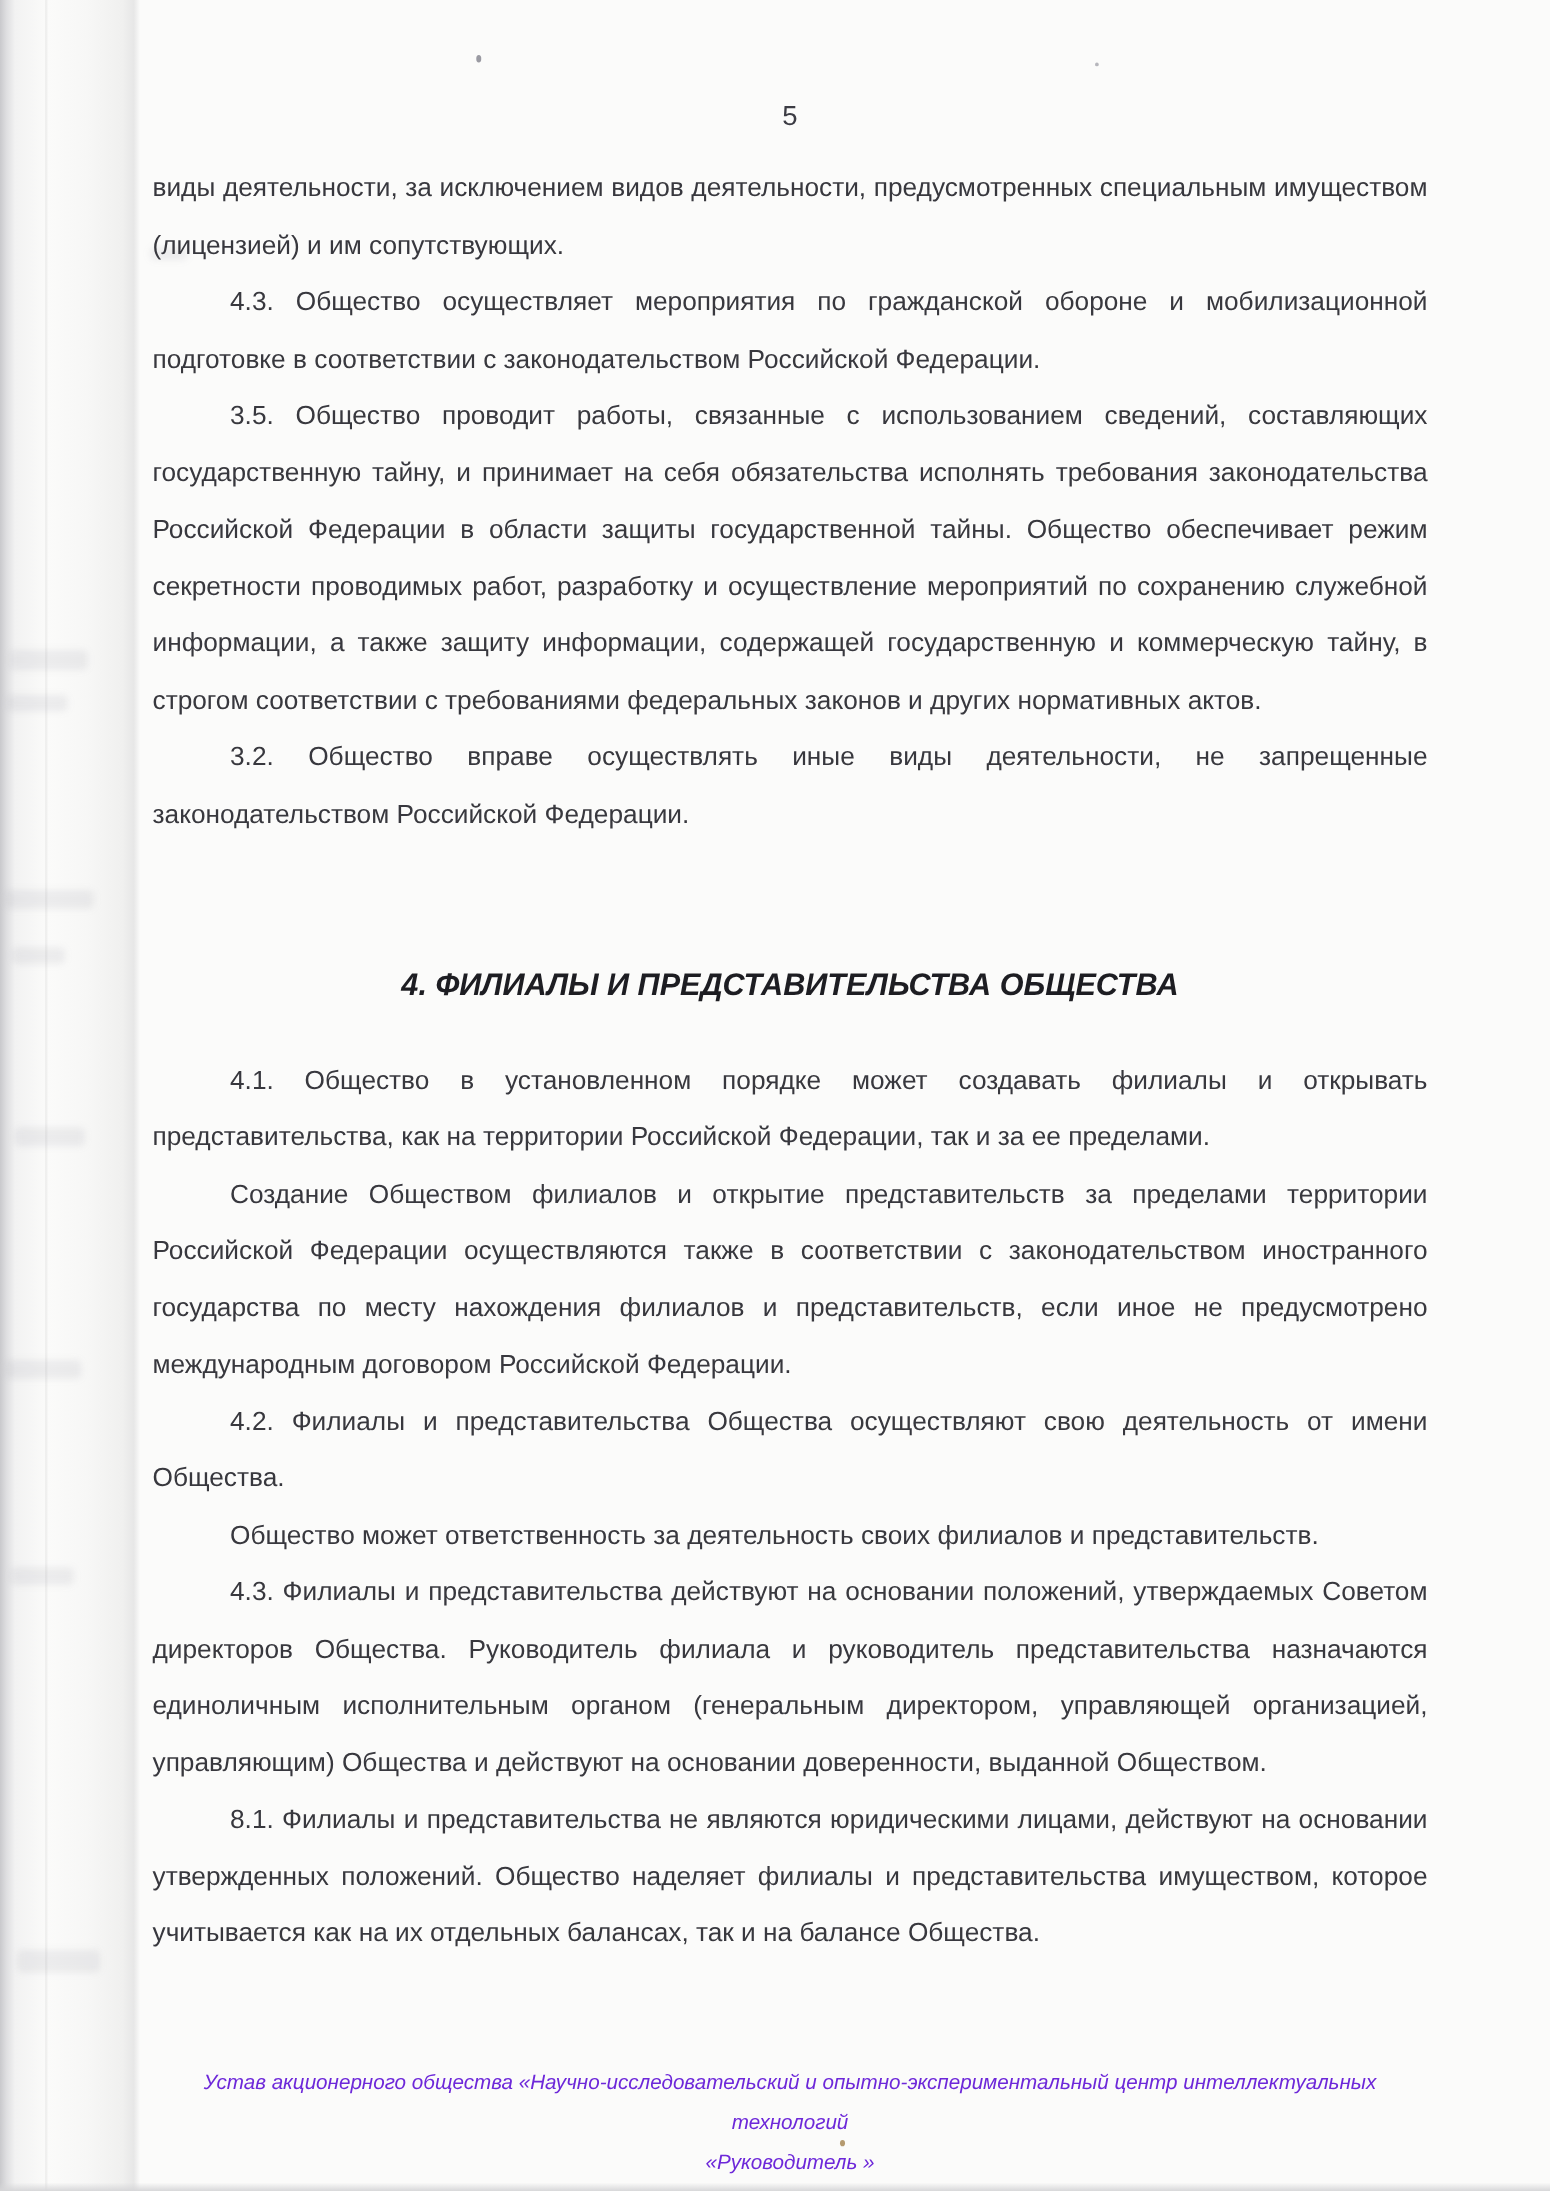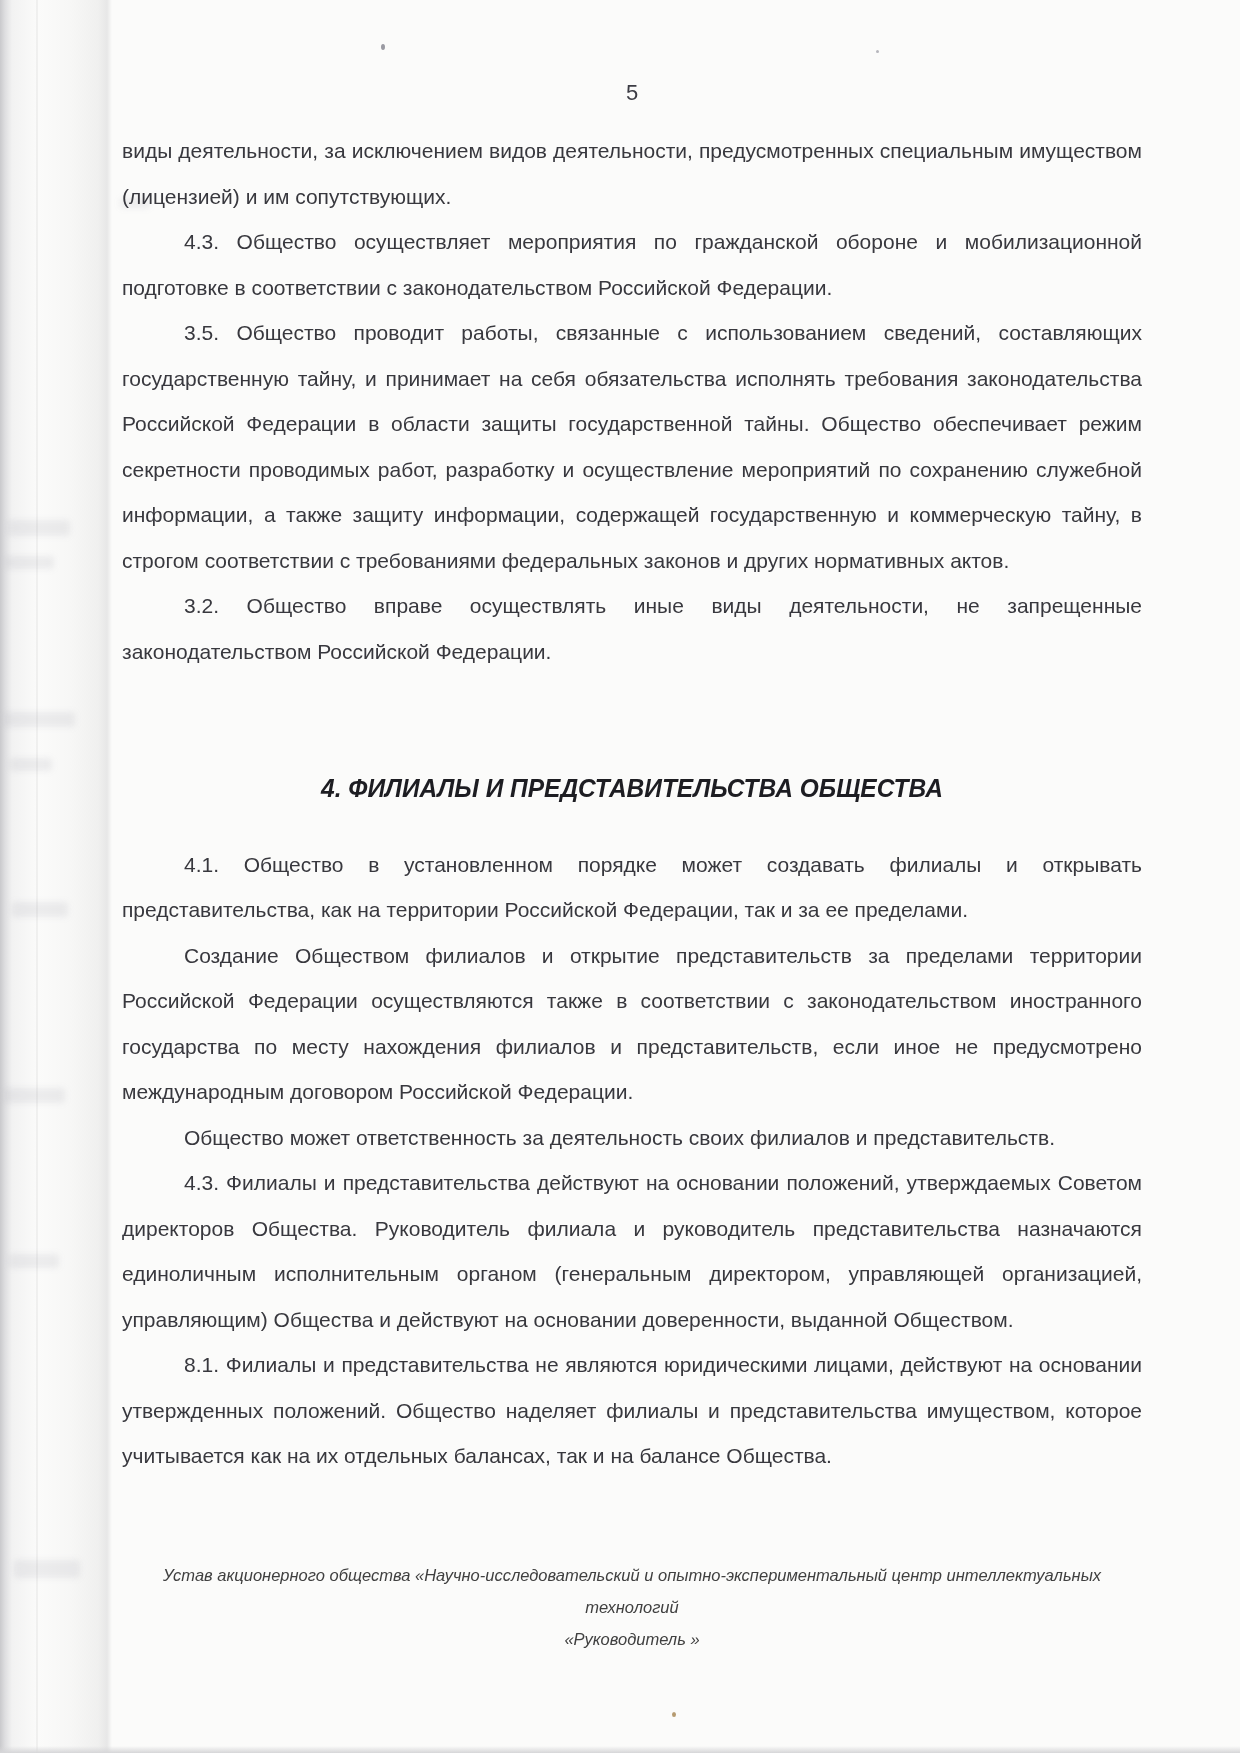--- a/index.html
+++ b/index.html
@@ -56,21 +56,21 @@
     font-style:italic;
     color:#1d1d22;
     transform:scaleX(0.98);
   }
   .footer{
     margin-top:80px;
     text-align:center;
     font-style:italic;
     font-size:16.5px;
     line-height:32px;
-    color:#404040;
+    color:#6d28d9;
   }
   
   .ghost{
     position:absolute;
     background:rgba(110,110,125,0.10);
     border-radius:4px;
     filter:blur(3px);
   }
   .speck{position:absolute;border-radius:50%;}
 </style>
@@ -103,20 +103,21 @@
     <div class="text-block">
       <p class="para noindent">виды деятельности, за исключением видов деятельности, предусмотренных специальным имуществом (лицензией) и им сопутствующих.</p>
       <p class="para">4.3. Общество осуществляет мероприятия по гражданской обороне и мобилизационной подготовке в соответствии с законодательством Российской Федерации.</p>
       <p class="para">3.5. Общество проводит работы, связанные с использованием сведений, составляющих государственную тайну, и принимает на себя обязательства исполнять требования законодательства Российской Федерации в области защиты государственной тайны. Общество обеспечивает режим секретности проводимых работ, разработку и осуществление мероприятий по сохранению служебной информации, а также защиту информации, содержащей государственную и коммерческую тайну, в строгом соответствии с требованиями федеральных законов и других нормативных актов.</p>
       <p class="para">3.2. Общество вправе осуществлять иные виды деятельности, не запрещенные законодательством Российской Федерации.</p>
 
       <h2 class="heading">4. ФИЛИАЛЫ И ПРЕДСТАВИТЕЛЬСТВА ОБЩЕСТВА</h2>
 
       <p class="para">4.1. Общество в установленном порядке может создавать филиалы и открывать представительства, как на территории Российской Федерации, так и за ее пределами.</p>
       <p class="para">Создание Обществом филиалов и открытие представительств за пределами территории Российской Федерации осуществляются также в соответствии с законодательством иностранного государства по месту нахождения филиалов и представительств, если иное не предусмотрено международным договором Российской Федерации.</p>
+      <p class="para">4.2. Филиалы и представительства Общества осуществляют свою деятельность от имени Общества.</p>
       <p class="para">Общество может ответственность за деятельность своих филиалов и представительств.</p>
       <p class="para">4.3. Филиалы и представительства действуют на основании положений, утверждаемых Советом директоров Общества. Руководитель филиала и руководитель представительства назначаются единоличным исполнительным органом (генеральным директором, управляющей организацией, управляющим) Общества и действуют на основании доверенности, выданной Обществом.</p>
       <p class="para">8.1. Филиалы и представительства не являются юридическими лицами, действуют на основании утвержденных положений. Общество наделяет филиалы и представительства имуществом, которое учитывается как на их отдельных балансах, так и на балансе Общества.</p>
     </div>
 
     <div class="footer">
       <div>Устав акционерного общества «Научно-исследовательский и опытно-экспериментальный центр интеллектуальных технологий</div>
       <div>«Руководитель »</div>
     </div>
 

